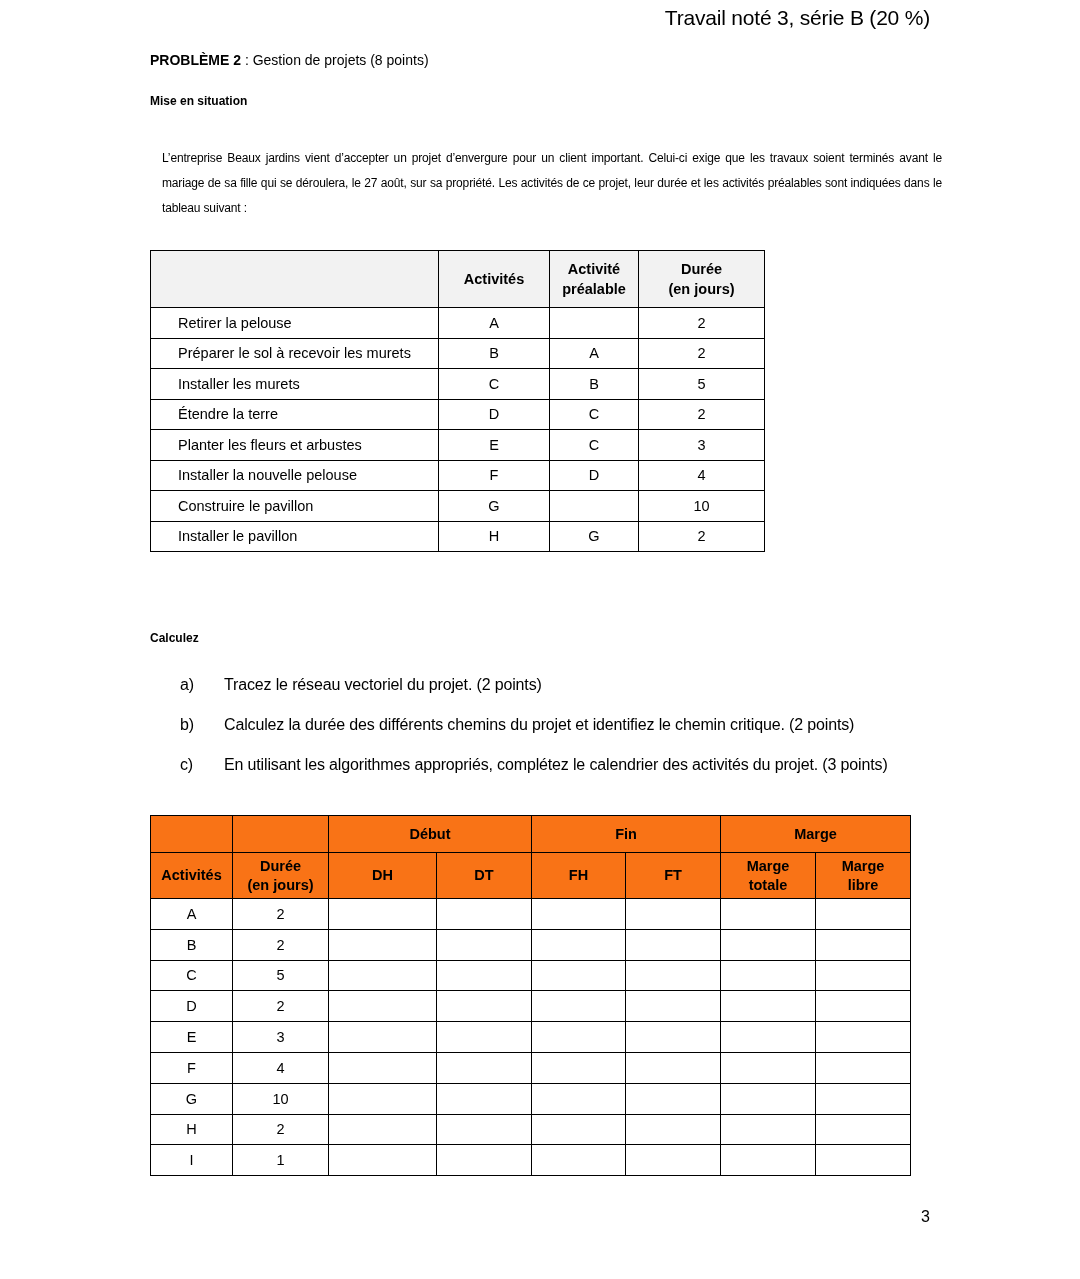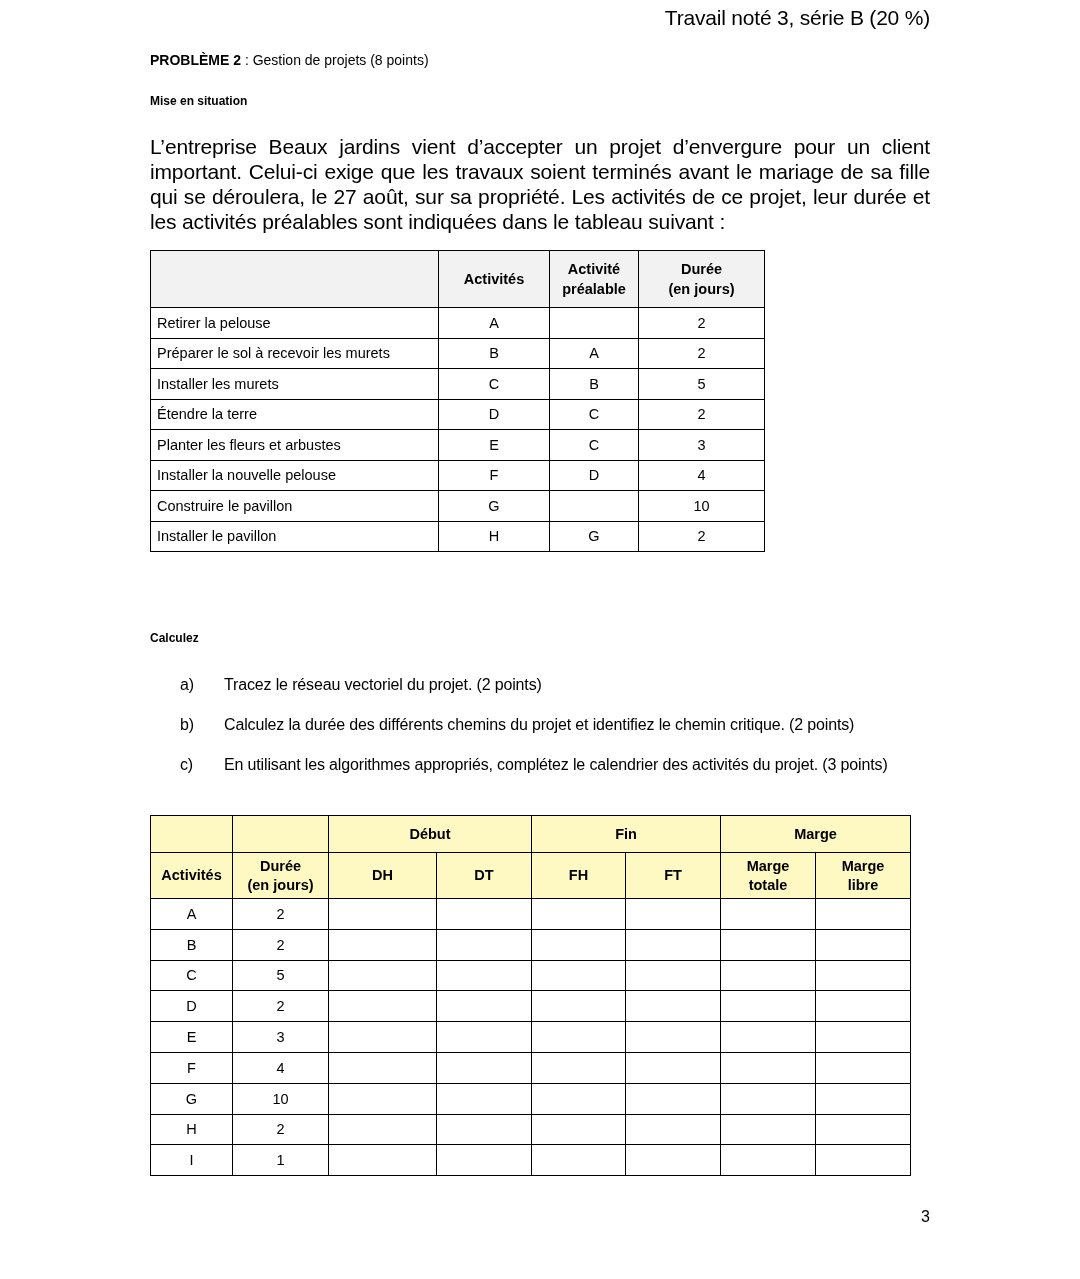--- a/index.html
+++ b/index.html
@@ -13,44 +13,44 @@
   }
   .problem-title {
     position: absolute; left: 150px; top: 52px; font-size: 14px;
   }
   .problem-title b { font-weight: bold; }
   .section-title {
     position: absolute; left: 150px; font-size: 12px; font-weight: bold;
   }
   .intro {
     position: absolute; left: 150px; top: 134px; width: 780px;
-    font-size: 21px; line-height: 25px; text-align: justify;
-    letter-spacing: -0.15px; margin: 0;
+    font-size: 12px; line-height: 25px; text-align: justify;
+    letter-spacing: -0.15px; margin: 12px;
   }
   table { border-collapse: collapse; position: absolute; table-layout: fixed; }
   td, th {
     border: 1.3px solid #000; font-size: 14.5px; padding: 0;
     font-weight: normal;
   }
   .t1 { left: 150px; top: 250px; width: 614px; }
   .t1 th { background: #f2f2f2; font-weight: bold; text-align: center; line-height: 20px; height: 56px; }
   .t1 td { height: 29.5px; text-align: center; }
-  .t1 td.desc { text-align: left; padding-left: 6px; }
+  .t1 td.desc { text-align: left; padding-left: 27px; }
   .questions {
     position: absolute; left: 180px; top: 673px; width: 750px;
     margin: 0; padding: 0; list-style: none;
   }
   .questions li {
     display: flex; font-size: 16px; line-height: 24px; margin-bottom: 16px;
     letter-spacing: -0.15px;
   }
   .questions .qlabel { width: 33px; flex: 0 0 33px; }
   .questions .qtext { flex: 1; text-align: justify; margin-left: 11px; }
   .t2 { left: 150px; top: 815px; width: 760px; }
-  .t2 th { background: #fef9c3; font-weight: bold; text-align: center; line-height: 19px; }
+  .t2 th { background: #f97316; font-weight: bold; text-align: center; line-height: 19px; }
   .t2 .hrow1 th { height: 36px; }
   .t2 .hrow2 th { height: 45px; }
   .t2 td { height: 29.8px; text-align: center; }
   .page-number {
     position: absolute; right: 150px; top: 1208px; font-size: 16px;
   }
 </style>
 </head>
 <body>
 

